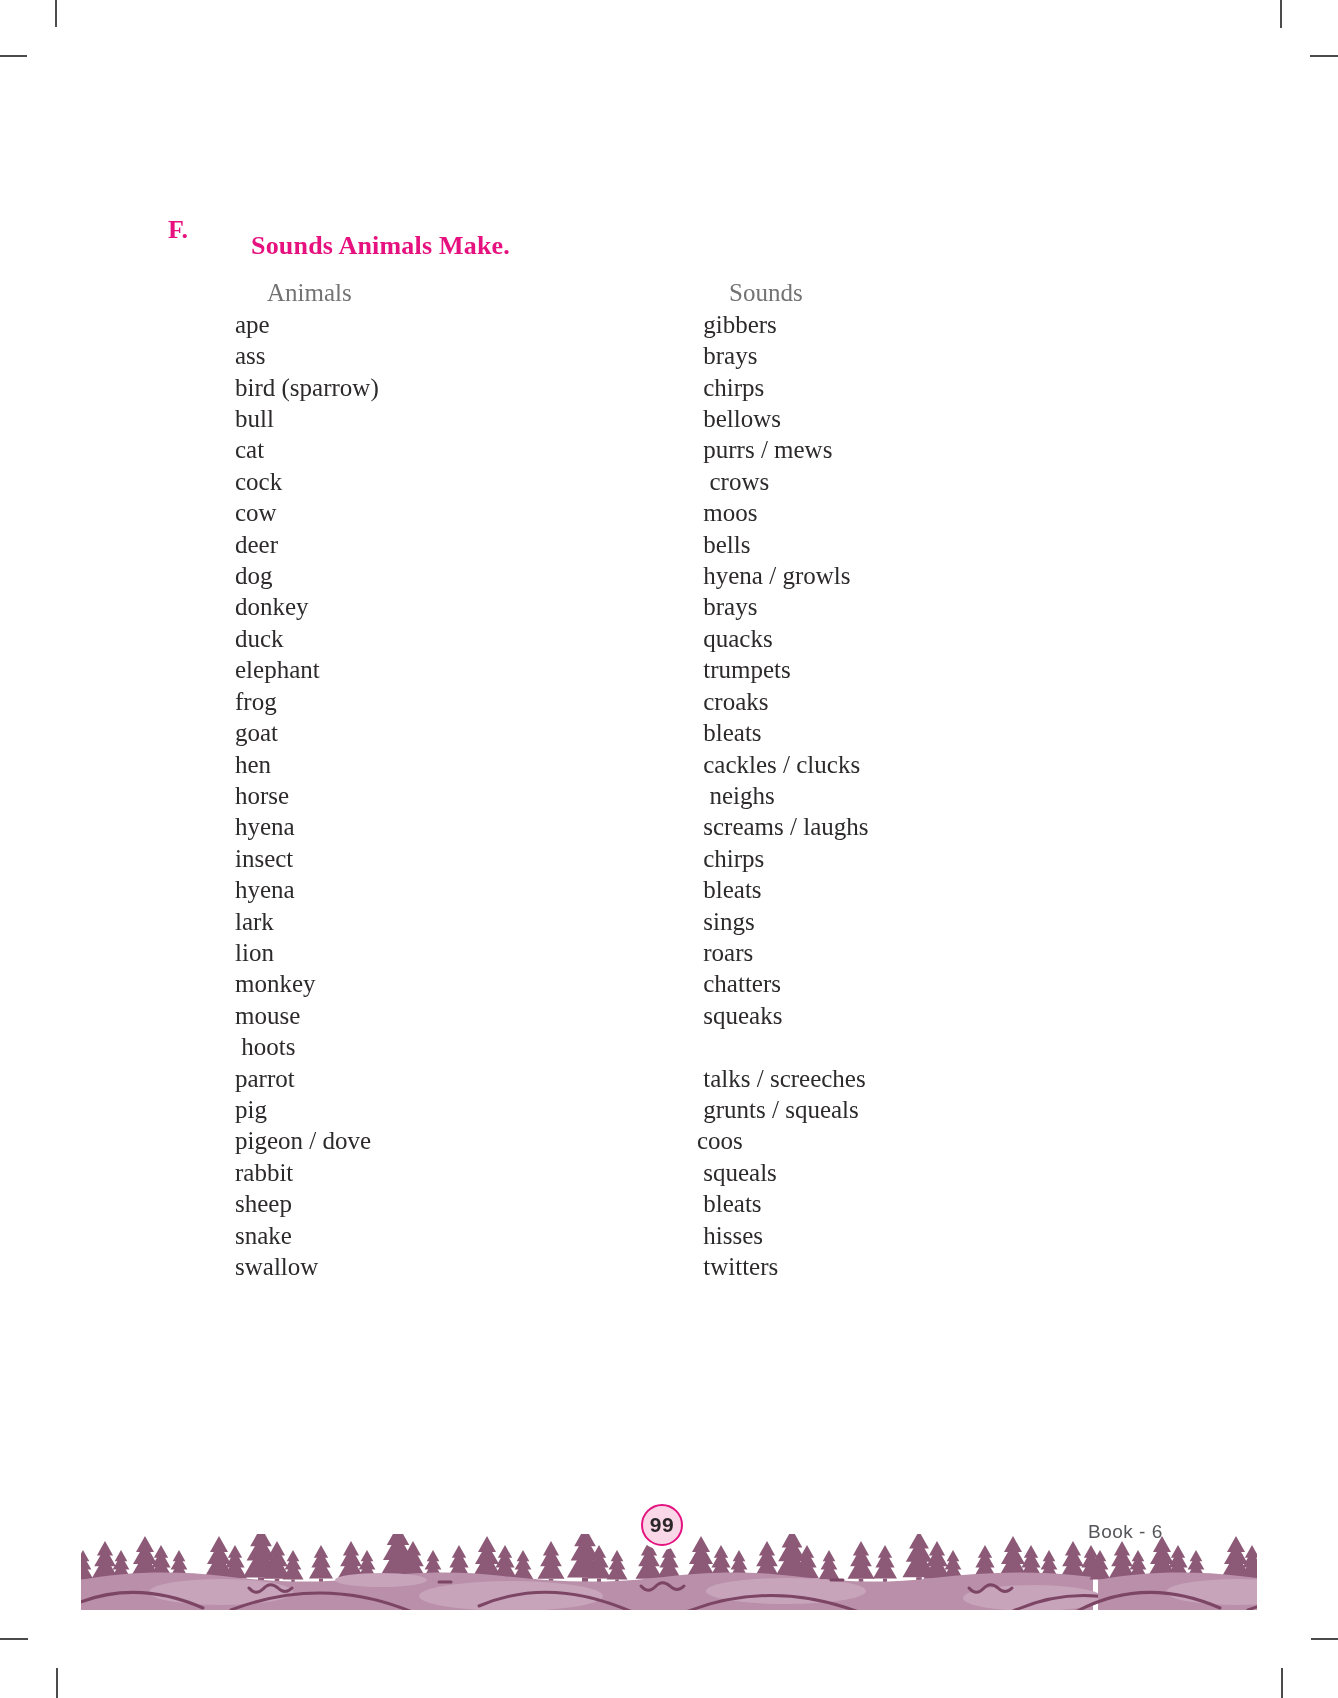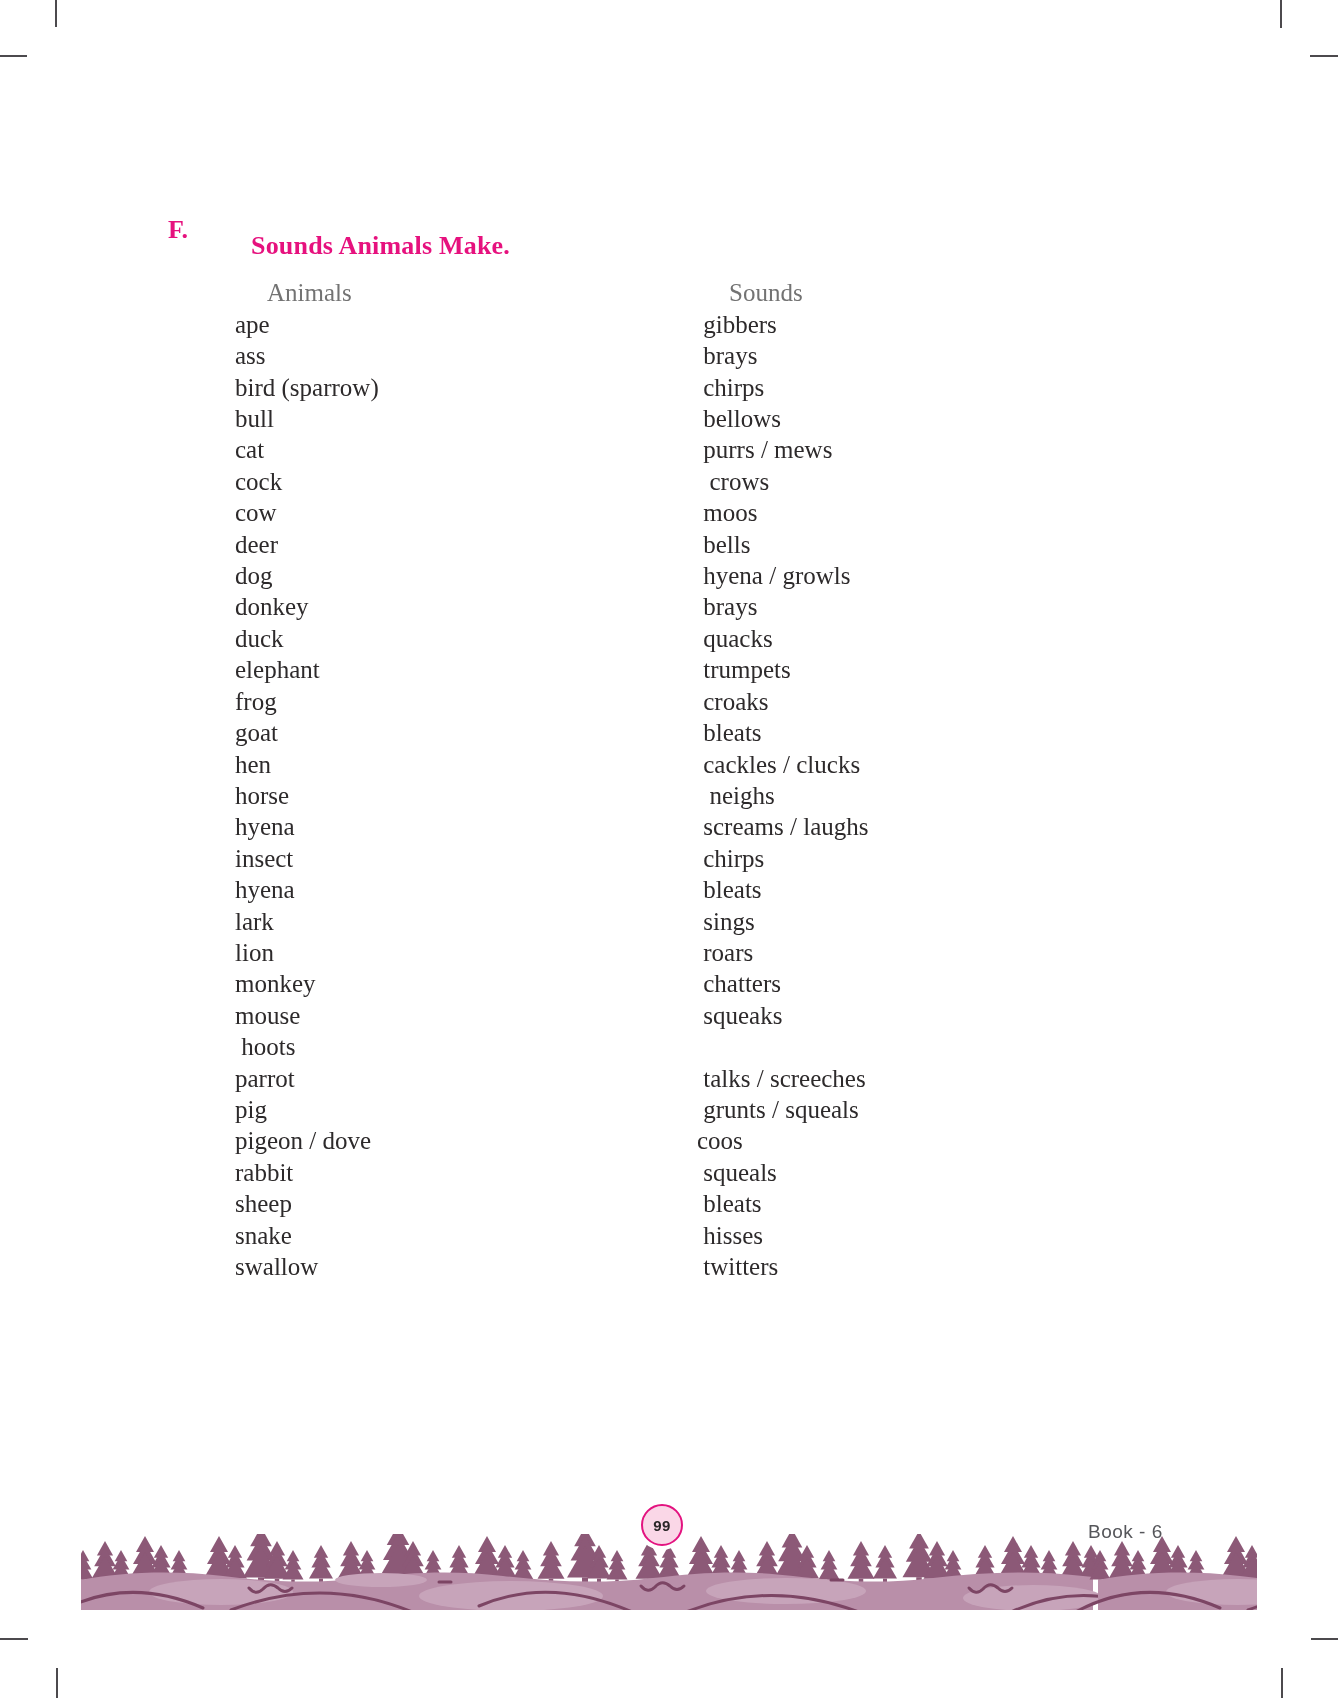--- a/index.html
+++ b/index.html
@@ -35,21 +35,21 @@
   .sound{white-space:pre;}
   
   .footer-art{position:absolute;left:81px;top:1534px;width:1176px;height:76px;}
   .page-badge{
     position:absolute;left:641px;top:1504px;width:42px;height:42px;
     border-radius:50%;
     background:#fad7e7;border:2.5px solid #e31380;
     box-shadow:0 0 0 4px #ffffff;
     display:flex;align-items:center;justify-content:center;
     font-family:"Liberation Sans","DejaVu Sans",sans-serif;
-    font-size:15px;font-weight:600;color:#2a2627;letter-spacing:.5px;
+    font-size:21px;font-weight:600;color:#2a2627;letter-spacing:.5px;
     box-sizing:border-box;
   }
   .book-label{
     position:absolute;left:1088px;top:1521px;
     font-family:"Liberation Sans","DejaVu Sans",sans-serif;
     font-size:19px;color:#55565a;letter-spacing:.5px;
   }
   .fir{fill:#8c5977;}
   .ground{fill:#b98fa9;}
   .patch{fill:#c7a4ba;}

